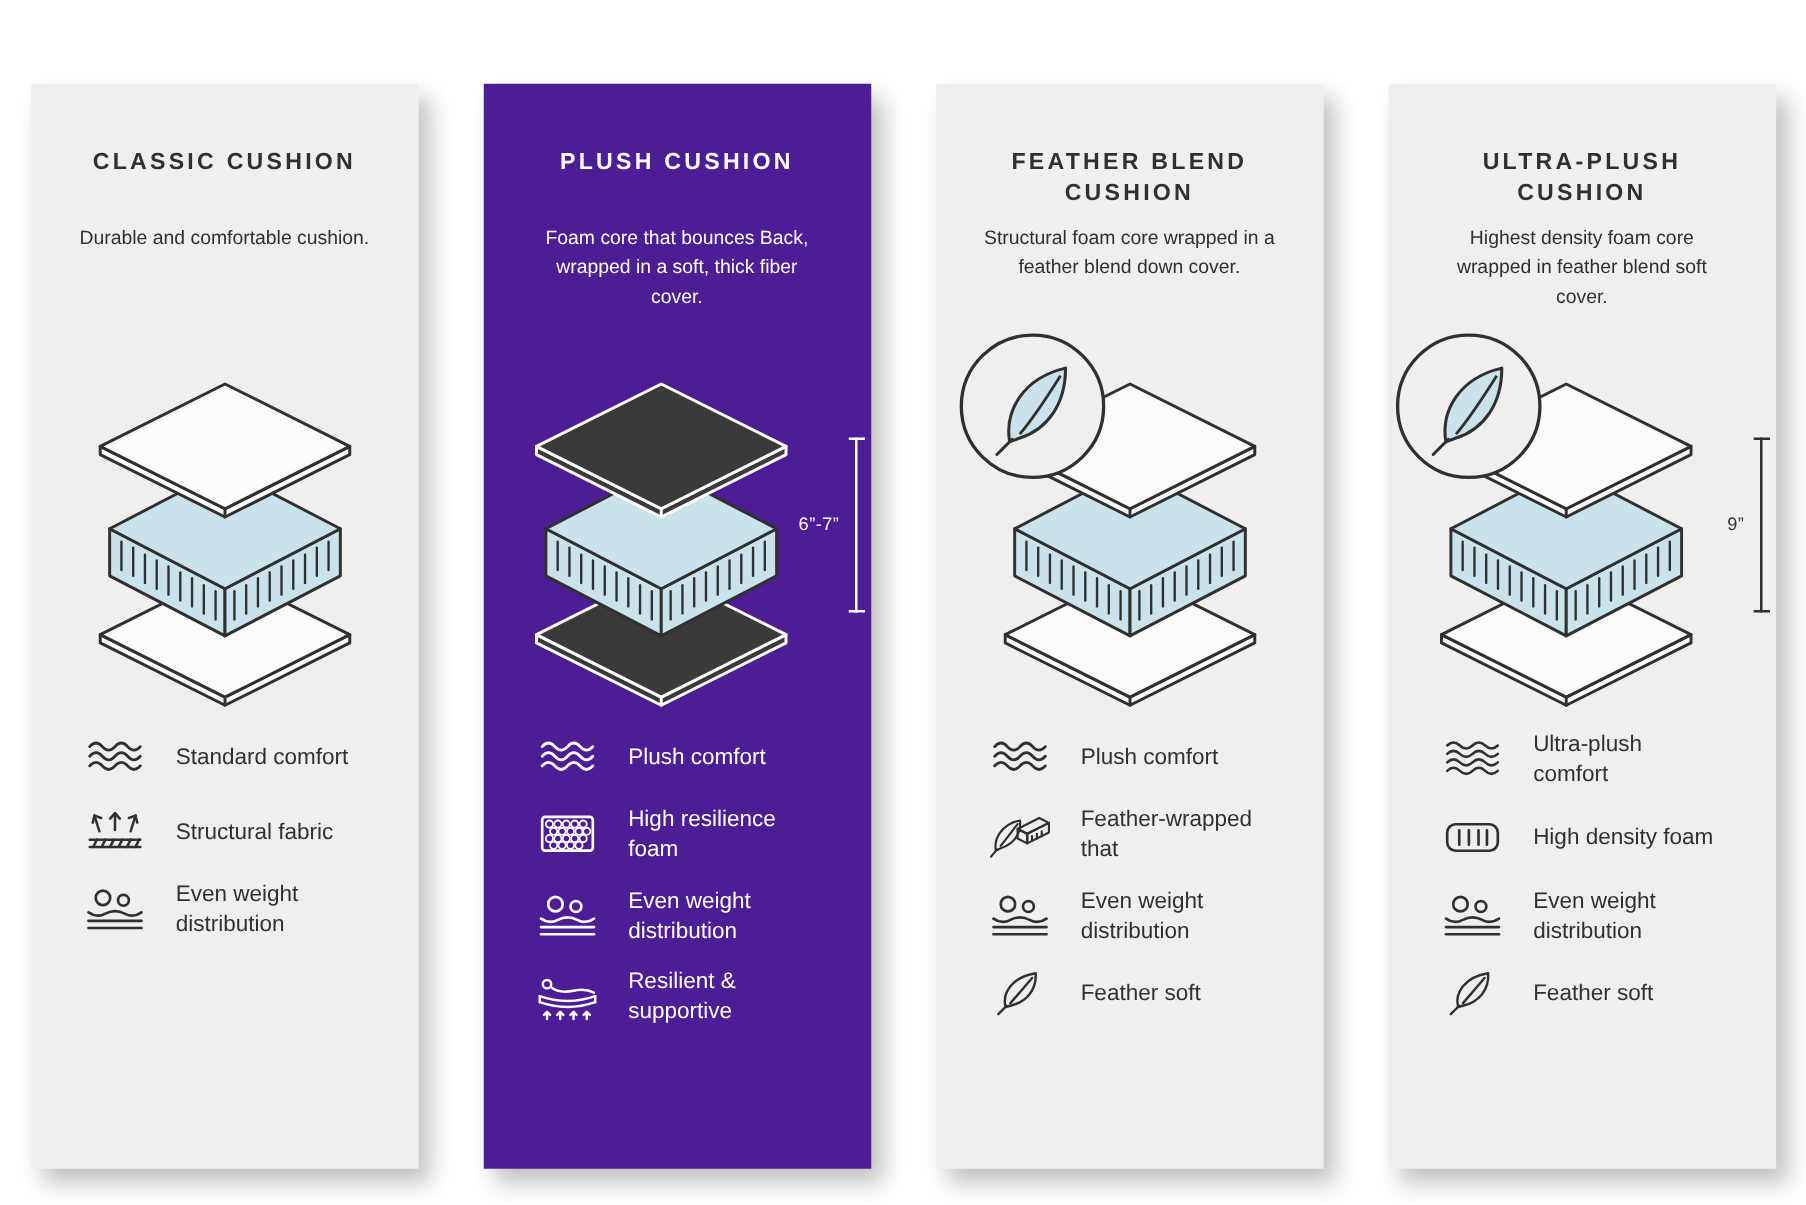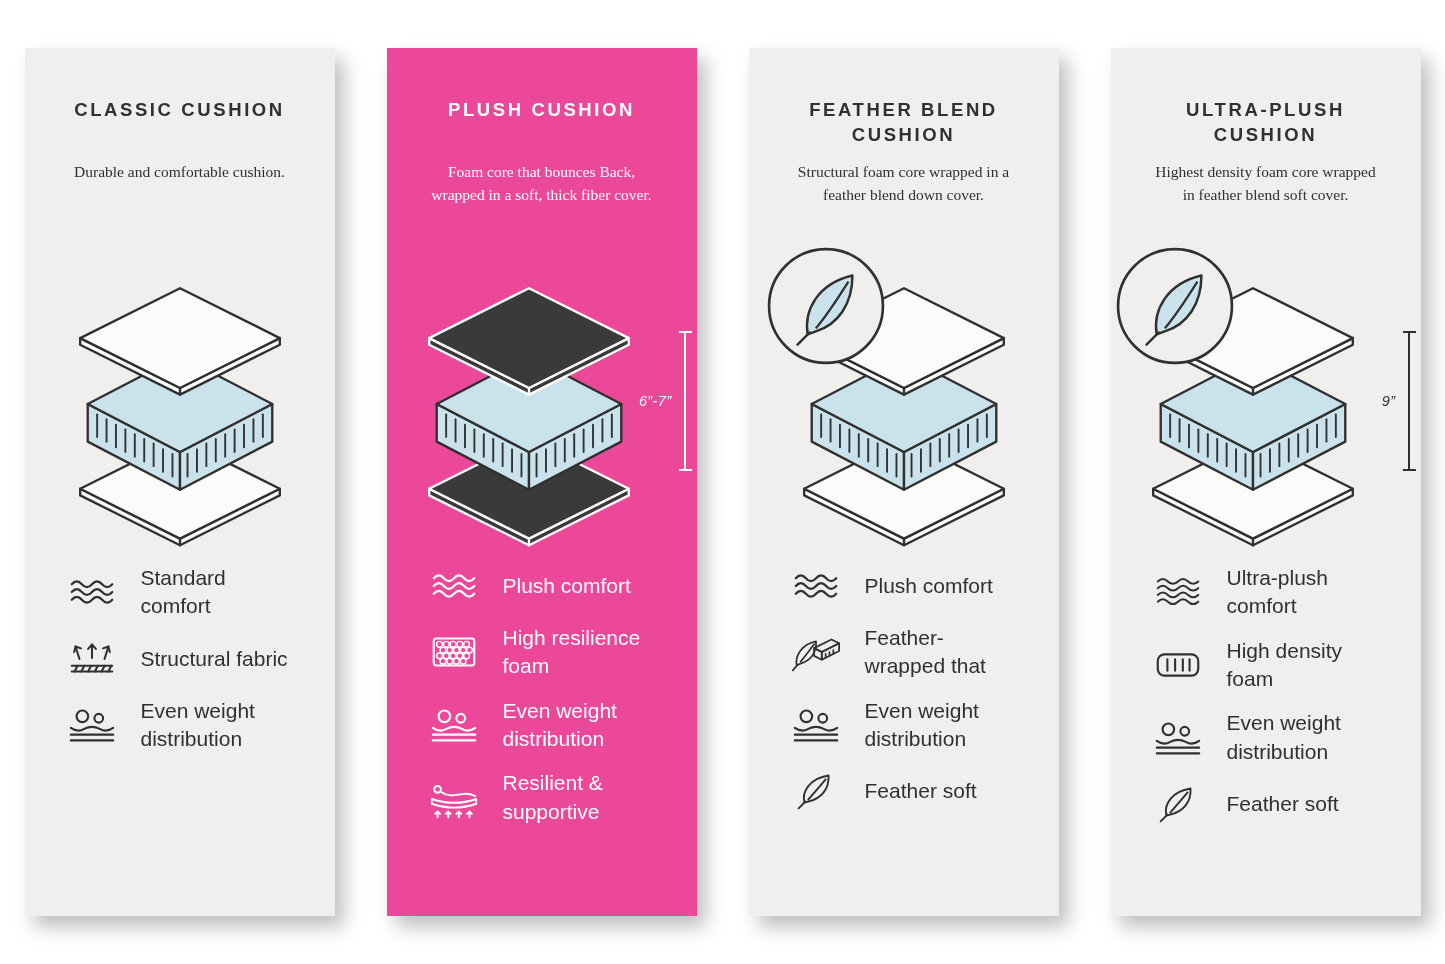--- a/index.html
+++ b/index.html
@@ -5,88 +5,88 @@
   html, body { margin: 0; padding: 0; }
   body {
     width: 1445px; height: 964px;
     background: #ffffff;
     font-family: "Liberation Sans", sans-serif;
     overflow: hidden;
   }
   .board {
     width: 1445px; height: 964px;
     display: flex; justify-content: center; align-items: flex-start;
-    gap: 52px; padding-top: 48px; box-sizing: border-box;
+    gap: 52px; padding-top: 67px; box-sizing: border-box;
   }
   .card {
     width: 310px; height: 868px;
     box-sizing: border-box;
     padding-top: 50px;
     display: flex; flex-direction: column; align-items: center;
     box-shadow: 9px 11px 18px rgba(0,0,0,0.25);
     color: #30302e;
   }
   .card--light {
     background: #f0efed;
     --card-bg: #f0efed;
     --slab-fill: #fbfbf9;
     --slab-stroke: #30302e;
     --foam-fill: #c9e2ec;
     --foam-stroke: #30302e;
   }
   .card--dark {
-    background: #ec4899;
+    background: #4c1d95;
     color: #ffffff;
     --card-bg: #3b3a38;
     --slab-fill: #3b3a38;
     --slab-stroke: #ffffff;
     --foam-fill: #c9e2ec;
     --foam-stroke: #30302e;
   }
   .title {
     margin: 0; text-align: center;
     font-size: 18.5px; font-weight: bold; letter-spacing: 2.6px;
     line-height: 1.35; max-width: 232px; min-height: 54px;
   }
   .desc {
     margin: 8px 0 0; text-align: center;
     font-size: 15.5px; line-height: 1.5;
-    max-width: 236px; height: 96px; font-family: Liberation Serif, serif;
+    max-width: 236px; height: 96px;
   }
   .diagram-zone {
     height: 300px; width: 100%; margin-top: 6px;
     display: flex; align-items: center; justify-content: center;
   }
   .diagram { position: relative; width: 226px; }
   .diagram--shift { margin-right: 26px; }
   .stack { display: block; width: 226px; height: auto; }
   .badge {
     position: absolute; width: 122px; height: 122px;
     left: -26px; top: -30px;
   }
   .measure {
     position: absolute; top: 56px; right: -50px; height: 140px;
     display: flex; align-items: center; gap: 7px;
   }
-  .measure-label { font-size: 14.5px; letter-spacing: 0.4px; white-space: nowrap; font-style: italic; }
+  .measure-label { font-size: 14.5px; letter-spacing: 0.4px; white-space: nowrap; }
   .bracket { position: relative; width: 13px; height: 100%; display: block; }
   .bracket i { position: absolute; background: currentColor; display: block; }
   .bracket .bt { top: 0; left: 0; width: 13px; height: 2px; }
   .bracket .bb { bottom: 0; left: 0; width: 13px; height: 2px; }
   .bracket .bv { top: 0; bottom: 0; left: 5.5px; width: 2px; }
   .features {
     list-style: none; margin: 2px 0 0; padding: 0 14px 0 40px;
     width: 100%; box-sizing: border-box;
   }
   .feature {
     display: flex; align-items: center; gap: 22px;
     min-height: 44px; margin-bottom: 16px;
   }
   .ficon { width: 54px; height: 44px; flex: 0 0 auto; color: inherit; }
-  .flabel { font-size: 21px; line-height: 1.35; max-width: 152px; }
+  .flabel { font-size: 18px; line-height: 1.35; max-width: 152px; }
   .defs-hidden { position: absolute; width: 0; height: 0; overflow: hidden; }
 </style>
 </head>
 <body>
 
 <svg class="defs-hidden" aria-hidden="true">
   <defs>
     <symbol id="i-cushion" viewBox="0 0 240 292">
       <g stroke-width="2.5" stroke-linejoin="round" stroke-linecap="round">
 

